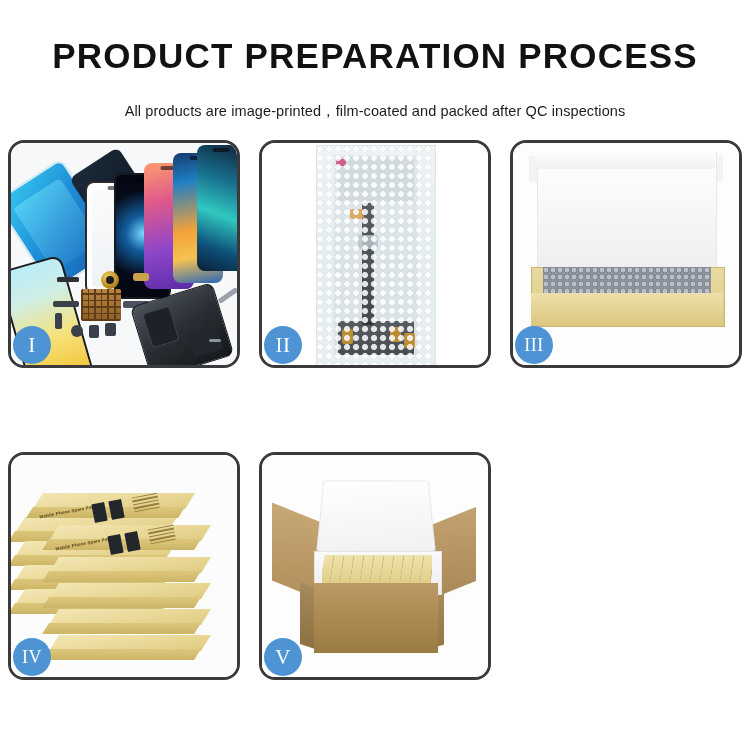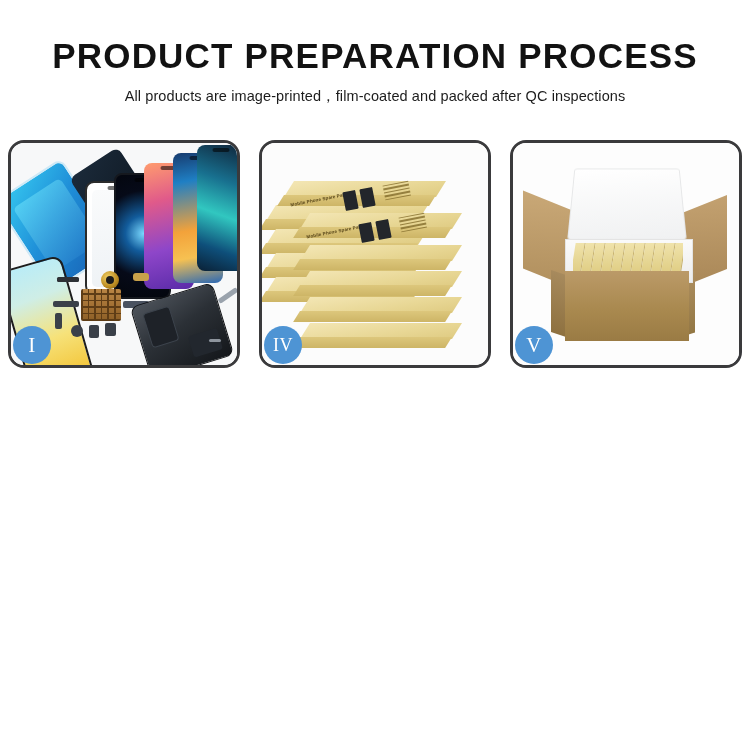--- a/index.html
+++ b/index.html
@@ -12,21 +12,21 @@
 
   
   .header{position:absolute;left:0;top:0;width:750px;text-align:center;}
   .title{
     margin:0;padding-top:36px;
     font-size:35px;line-height:40px;font-weight:700;
     letter-spacing:1.2px;color:#121212;
     font-family:"Liberation Sans", sans-serif;
   }
   .subtitle{
-    margin:1px;padding-top:10px;
+    margin:16px;padding-top:10px;
     font-size:14.5px;line-height:18px;font-weight:400;
     color:#1c1c1c;letter-spacing:.1px;
   }
 
   
   .grid{
     position:absolute;left:8px;top:140px;
     width:734px;height:542px;
     display:grid;
     grid-template-columns:232px 232px 232px;
@@ -246,21 +246,52 @@
         <div class="flex" style="left:78px;top:182px;width:10px;height:13px;"></div>
         <div class="flex" style="left:94px;top:180px;width:11px;height:13px;"></div>
         <div class="flex" style="left:112px;top:158px;width:26px;height:7px;background:#4a5260;"></div>
         <div class="backplate"></div>
         <div class="flex" style="left:206px;top:150px;width:22px;height:5px;transform:rotate(-35deg);background:#9aa3ad;"></div>
         <div class="flex" style="left:198px;top:196px;width:12px;height:3px;background:#8d949d;"></div>
       </div>
       <div class="badge">I</div>
     </div>
 
-
+    <div class="panel">
+      <div class="photo p2">
+        <div class="bagII"></div>
+        <div class="lcdII"></div>
+        <div class="lcdII top"></div>
+        <div class="pinkII"></div>
+        <div class="ribII"></div>
+        <div class="tapeII"></div>
+        <div class="icII"></div>
+        <div class="botII"></div>
+        <div class="goldII" style="left:80px;top:186px;"></div>
+        <div class="goldII" style="left:128px;top:184px;"></div>
+        <div class="goldII" style="left:142px;top:190px;"></div>
+        <div class="bub" style="left:54px;top:2px;width:118px;height:224px;"></div>
+      </div>
+      <div class="badge">II</div>
+    </div>
+
+    <div class="panel">
+      <div class="photo p3">
+        <div class="ear3l"></div>
+        <div class="ear3r"></div>
+        <div class="lid3"></div>
+        <div class="lid3f"></div>
+        <div class="tray3sl"></div>
+        <div class="tray3sr"></div>
+        <div class="tray3"></div>
+        <div class="tray3in"></div>
+        <div class="tray3front"></div>
+      </div>
+      <div class="badge small">III</div>
+    </div>
 
     <div class="panel">
       <div class="photo p4">
         <div class="stack">
 
           <div class="bx" style="left:0px;top:44px;">
             <span class="top"></span>
             <span class="side"></span>
           </div>
           <div class="bx" style="left:0px;top:68px;">

